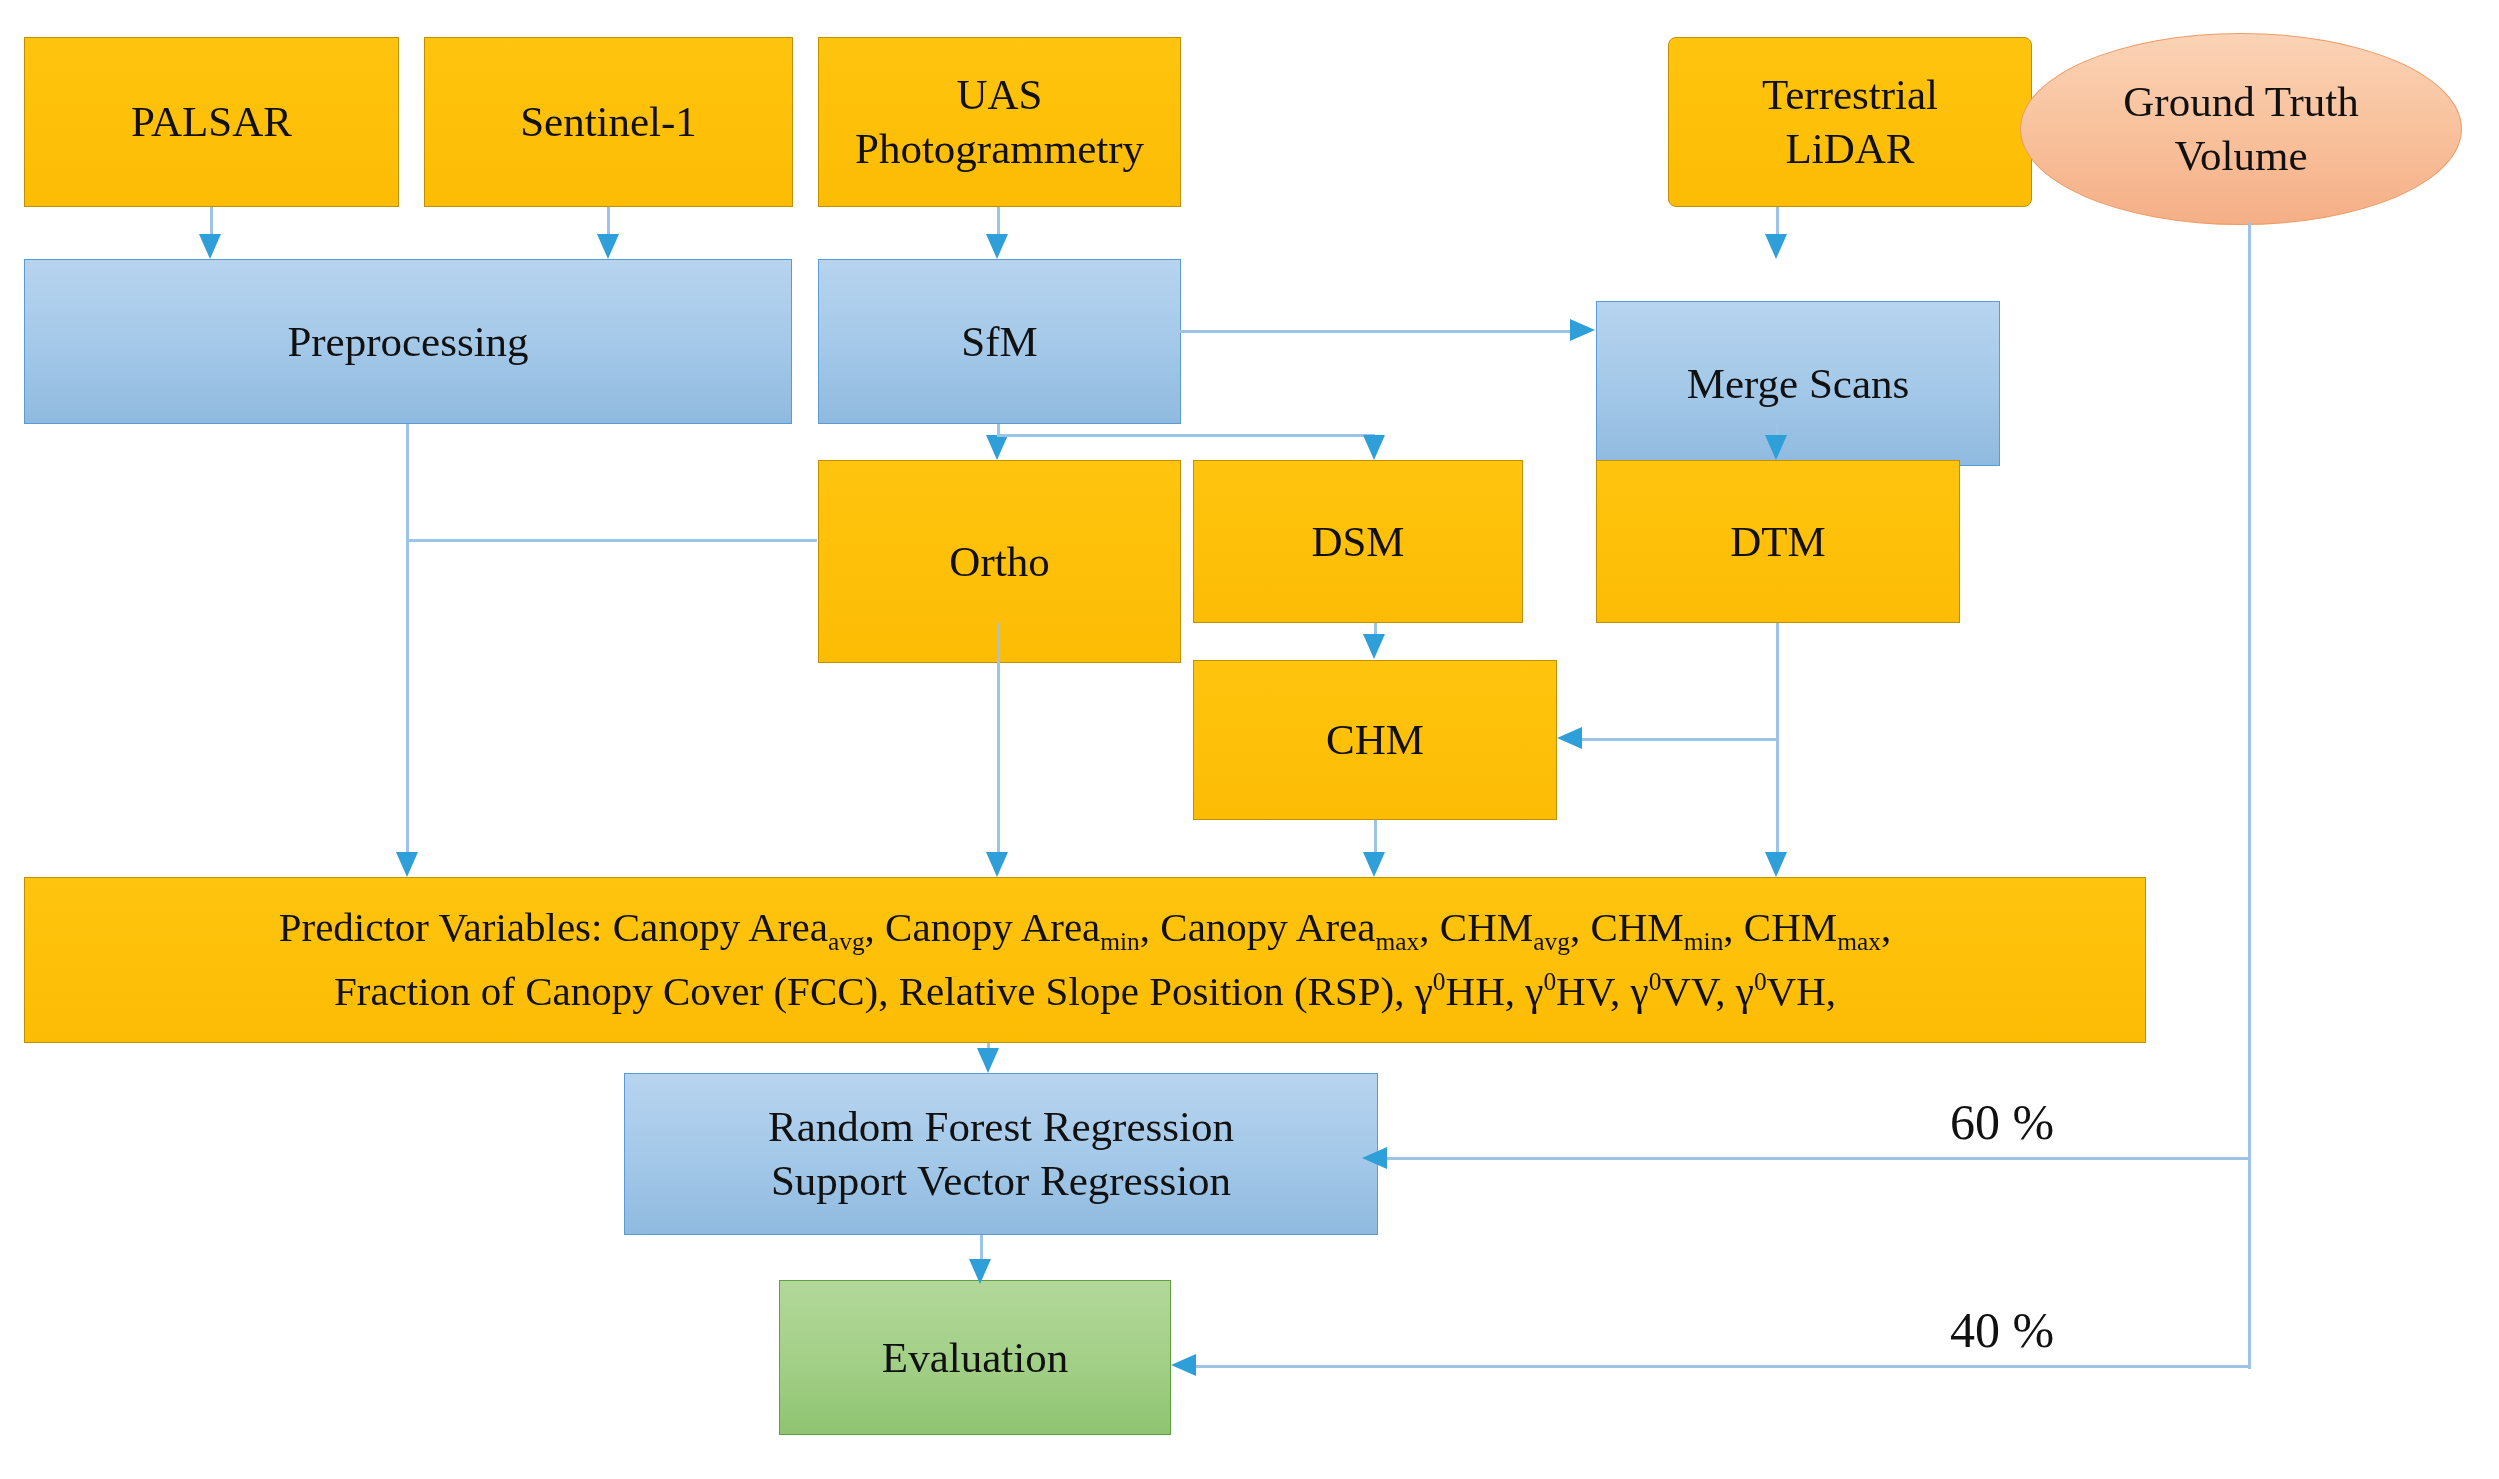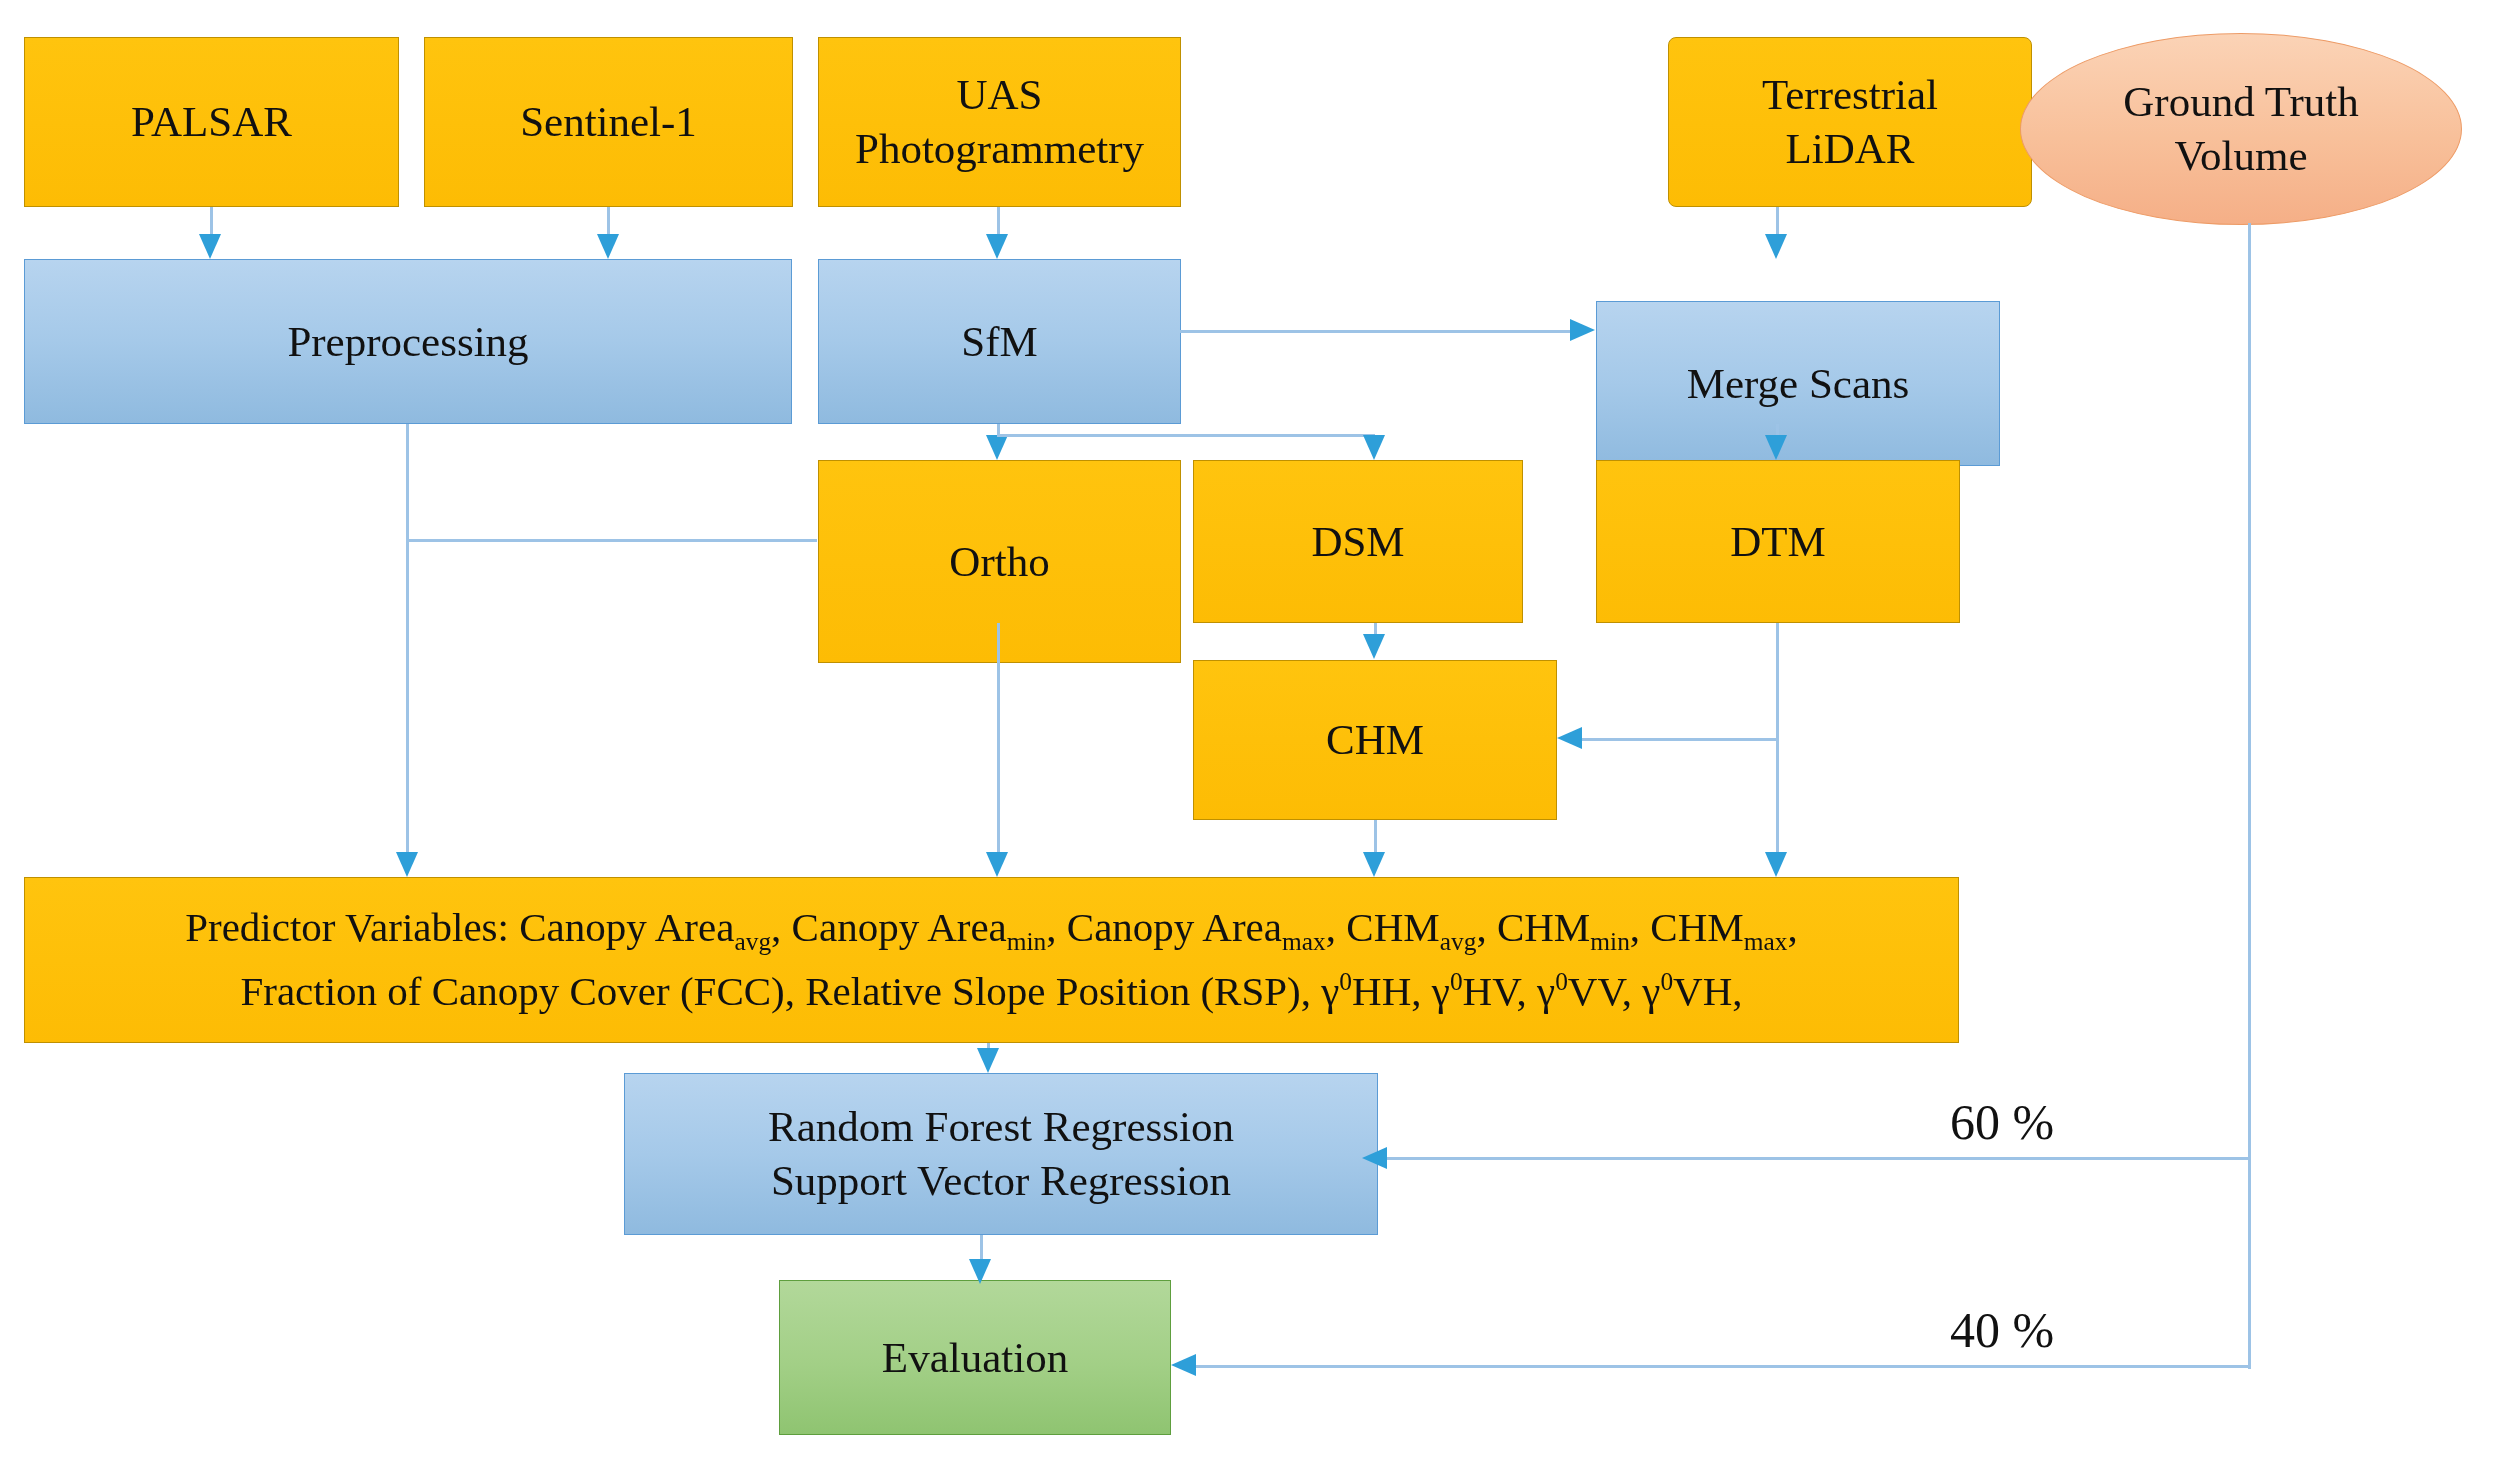--- a/index.html
+++ b/index.html
@@ -39,21 +39,21 @@
   <div class="node blue" style="left:24px;top:259px;width:768px;height:165px;">Preprocessing</div>
   <div class="node blue" style="left:818px;top:259px;width:363px;height:165px;">SfM</div>
   <div class="node blue" style="left:1596px;top:259px;width:404px;height:165px;margin-top:42px;">Merge Scans</div>
 
   <div class="node orange" style="left:818px;top:460px;width:363px;height:203px;">Ortho</div>
   <div class="node orange" style="left:1193px;top:460px;width:330px;height:163px;">DSM</div>
   <div class="node orange" style="left:1596px;top:460px;width:364px;height:163px;">DTM</div>
 
   <div class="node orange" style="left:1193px;top:660px;width:364px;height:160px;">CHM</div>
 
-  <div class="node orange predictor" style="left:24px;top:877px;width:1935px;height:166px;text-align:right;">
+  <div class="node orange predictor" style="left:24px;top:877px;width:2122px;height:166px;text-align:right;">
     <div><span>Predictor Variables: Canopy Area</span><sub>avg</sub><span>, Canopy Area</span><sub>min</sub><span>, Canopy Area</span><sub>max</sub><span>, CHM</span><sub>avg</sub><span>, CHM</span><sub>min</sub><span>, CHM</span><sub>max</sub><span>,</span></div>
     <div><span>Fraction of Canopy Cover (FCC), Relative Slope Position (RSP), γ</span><sup>0</sup><span>HH, γ</span><sup>0</sup><span>HV, γ</span><sup>0</sup><span>VV, γ</span><sup>0</sup><span>VH,</span></div>
   </div>
 
   <div class="node blue" style="left:624px;top:1073px;width:754px;height:162px;">Random Forest Regression
 Support Vector Regression</div>
   <div class="node green" style="left:779px;top:1280px;width:392px;height:155px;">Evaluation</div>
 
   <div class="pct" style="left:1950px;top:1088px;">60 %</div>
   <div class="pct" style="left:1950px;top:1296px;">40 %</div>

